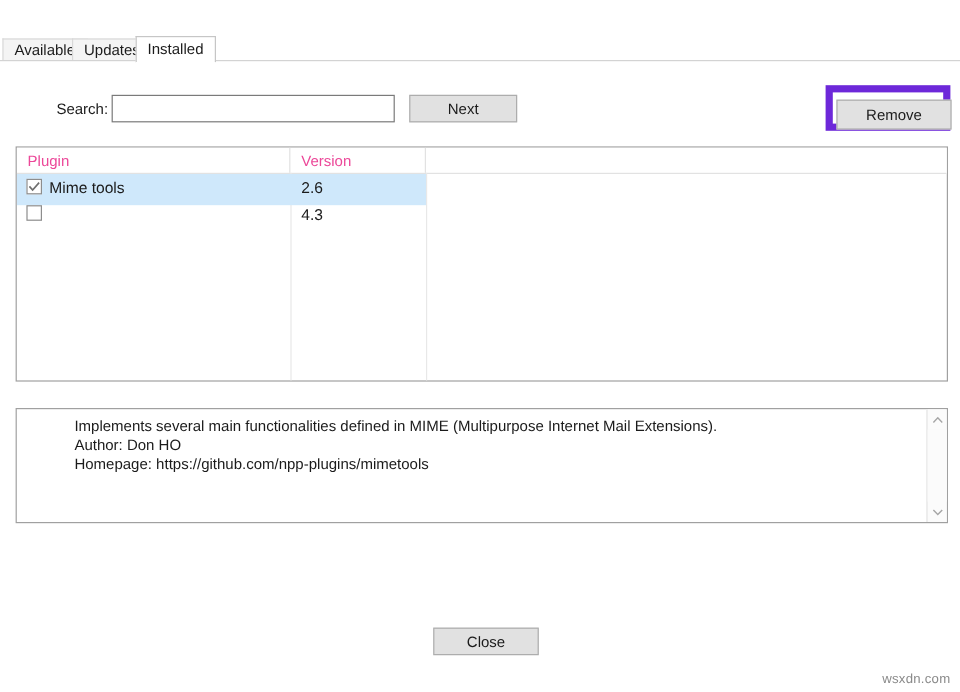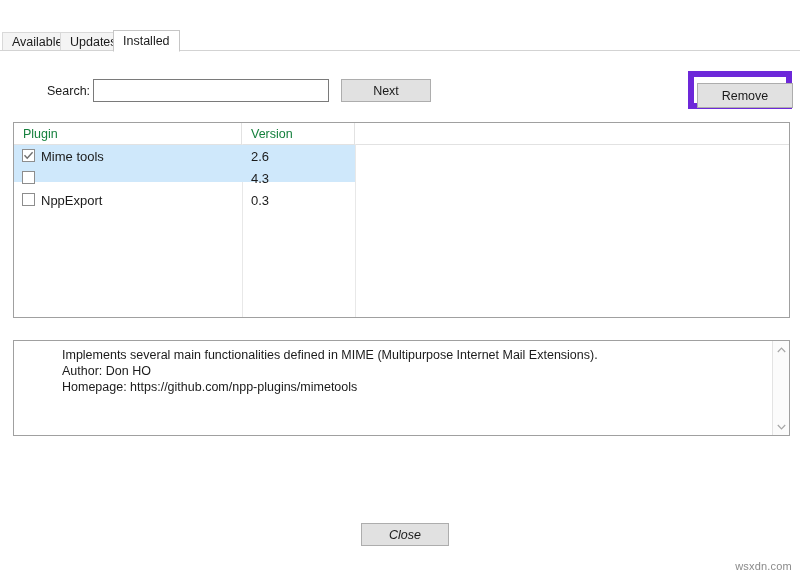--- a/index.html
+++ b/index.html
@@ -178,21 +178,21 @@
     background: #ffffff;
     border-bottom: 1px solid #e2e2e2;
   }
   .hcell {
     position: absolute;
     top: 0;
     height: 21px;
     display: flex;
     align-items: center;
     font-size: 12.5px;
-    color: #15803d;
+    color: #ec4899;
     box-sizing: border-box;
     border-right: 1px solid #e2e2e2;
     padding-left: 9px;
     white-space: nowrap;
   }
   .hcell.c0 { left: 0px;   width: 228px; }
   .hcell.c1 { left: 228px; width: 113px; }
   .hcell.c2 { left: 341px; width: 434px; border-right: none; }
 
   .col-line {
@@ -202,21 +202,21 @@
     height: 174px;
     background: #e8e8e8;
   }
   .col-line.l1 { left: 228px; }
   .col-line.l2 { left: 341px; }
 
   .row {
     position: absolute;
     left: 0;
     width: 341px;
-    height: 37px;
+    height: 26px;
   }
   .row.selected { background: #cfe8fb; }
   .row-name {
     position: absolute;
     left: 27px;
     top: 0;
     height: 22px;
     display: flex;
     align-items: center;
     font-size: 13px;
@@ -301,21 +301,20 @@
     background: #fbfbfb;
   }
 
   
   .btn-close {
     position: absolute;
     left: 361px;
     top: 523px;
     width: 88px;
     height: 23px;
-    font-style: italic;
   }
 
   .watermark {
     position: absolute;
     right: 8px;
     bottom: 5px;
     font-size: 11px;
     color: #8a8a8a;
     letter-spacing: 0.2px;
   }
@@ -370,25 +369,20 @@
       </div>
       <div class="row-name">Mime tools</div>
       <div class="row-version">2.6</div>
     </div>
 
     <div class="row" style="top:44px;">
       <div class="cb"></div>
       <div class="row-version">4.3</div>
     </div>
 
-    <div class="row" style="top:66px;">
-      <div class="cb"></div>
-      <div class="row-name">NppExport</div>
-      <div class="row-version">0.3</div>
-    </div>
   </div>
 
   <div class="descbox">
     <div class="desc-text">Implements several main functionalities defined in MIME (Multipurpose Internet Mail Extensions).
 Author: Don HO
 Homepage: https://github.com/npp-plugins/mimetools</div>
     <div class="vscroll">
       <div class="sb-arrow up">
         <svg width="9" height="6" viewBox="0 0 9 6">
           <path d="M0.8 5 L4.5 1.2 L8.2 5" stroke="#a6a6a6" stroke-width="1.2" fill="none"></path>

